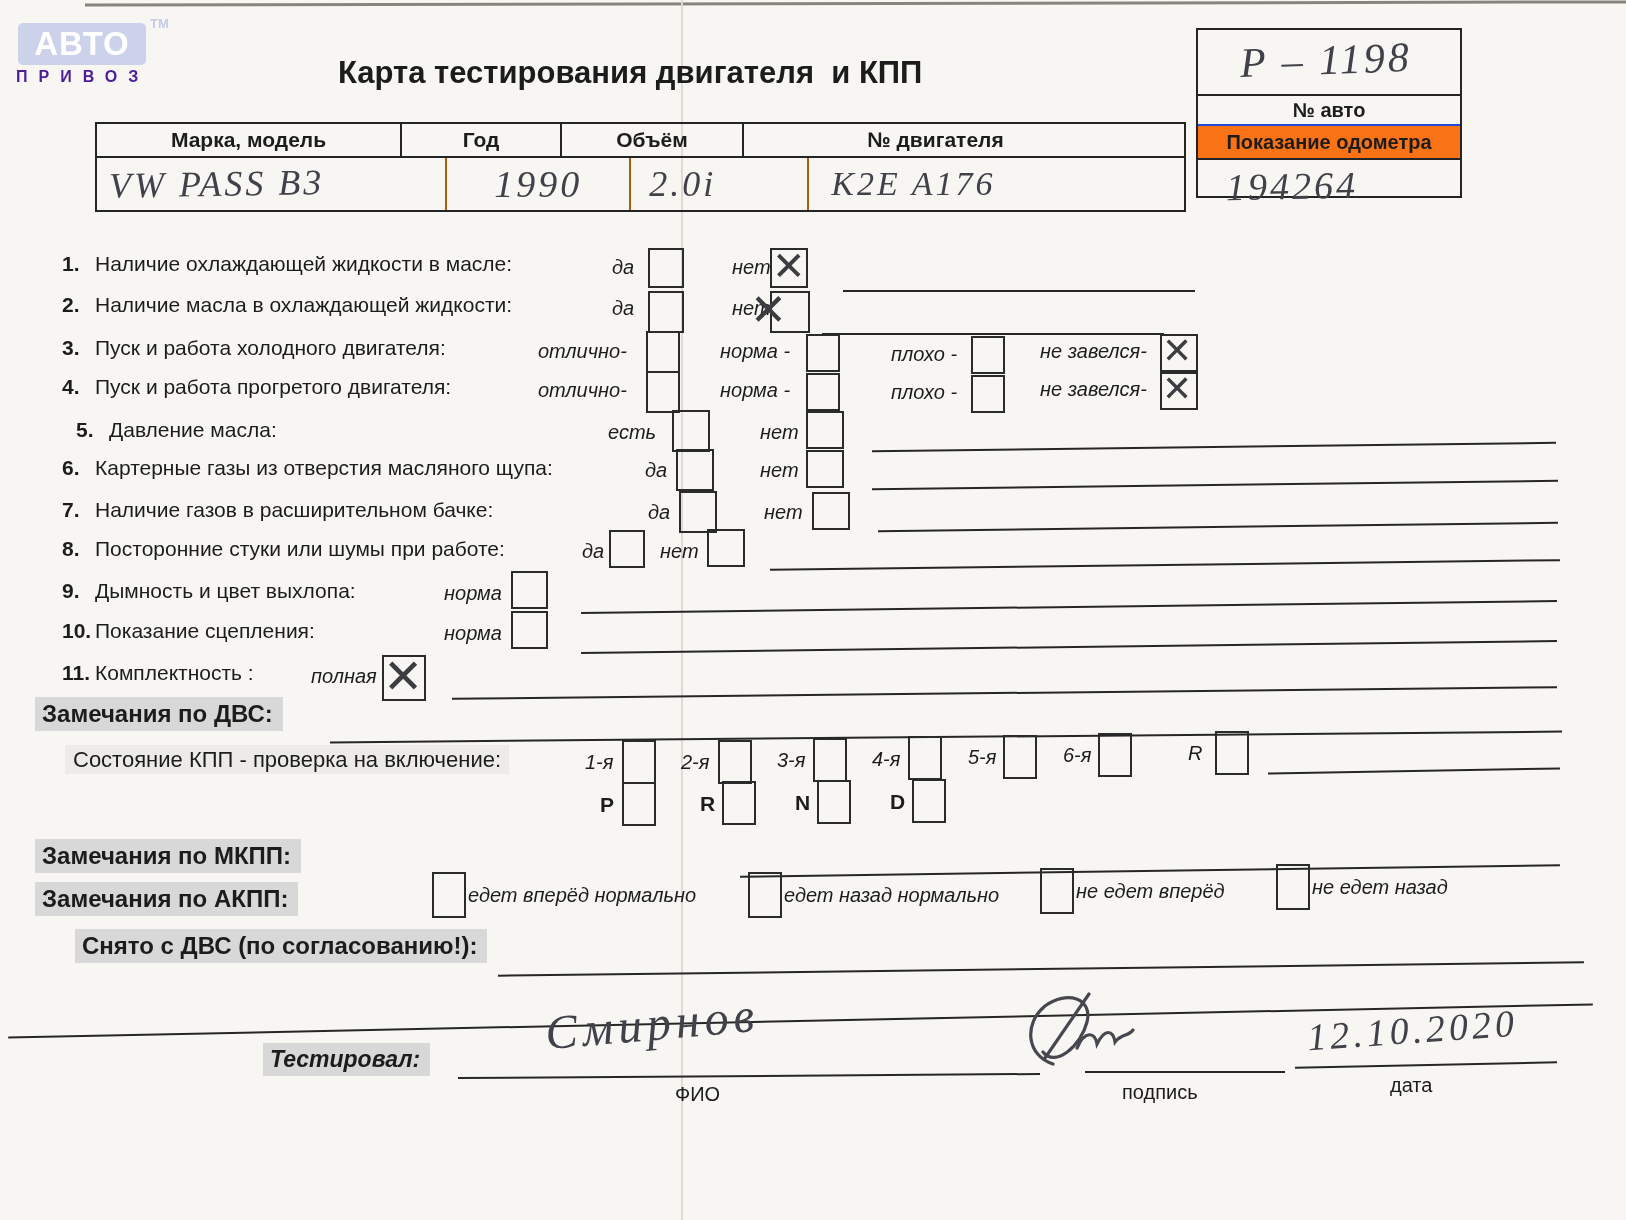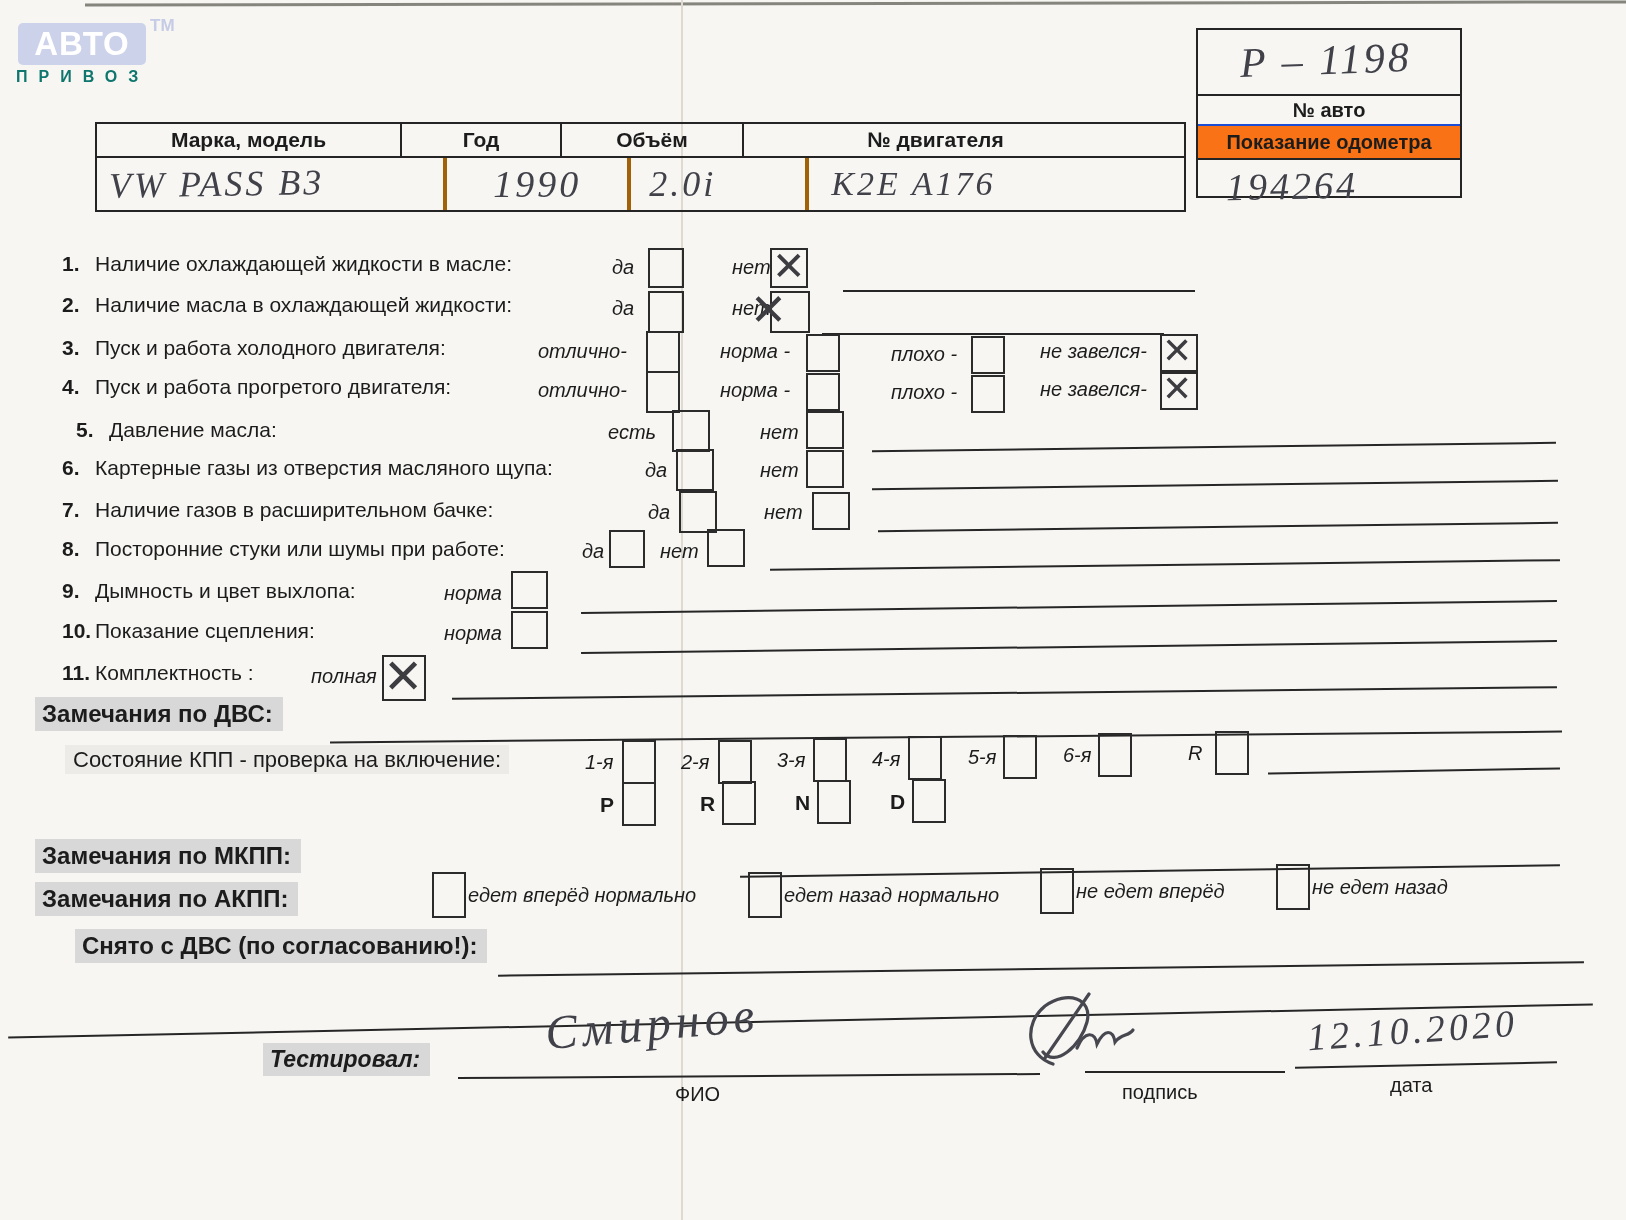--- a/index.html
+++ b/index.html
@@ -17,55 +17,56 @@
   .hw{position:absolute;font-family:"Liberation Serif",serif;font-style:italic;color:#41414a;
       white-space:nowrap;letter-spacing:3px}
   .xm{position:absolute;font-size:40px;line-height:36px;color:#3c3c41;font-family:"DejaVu Sans",sans-serif}
   .title{position:absolute;left:338px;top:55px;font-size:31px;font-weight:bold;white-space:pre}
   .vt{position:absolute;left:95px;top:122px;width:1087px;border:2px solid #242424}
   .vt .hr{display:flex;height:32px;border-bottom:2px solid #242424}
   .vt .vr{display:flex;height:52px}
   .vt .c{box-sizing:border-box;border-right:2px solid #242424;display:flex;align-items:center;justify-content:center;
          font-weight:bold;font-size:21px}
   .vt .c:last-child{border-right:none}
-  .vt .v{box-sizing:border-box;border-right:4px solid #a16207;display:flex;align-items:center}
+  .vt .v{box-sizing:border-box;border-right:2px solid #a16207;display:flex;align-items:center}
   .vt .v:last-child{border-right:none}
   .panel{position:absolute;left:1196px;top:28px;width:262px;border:2px solid #242424;background:#f7f6f3}
   .panel .r1{height:64px;border-bottom:2px solid #242424;position:relative}
   .panel .r2{height:28px;border-bottom:2px solid #1d4ed8;display:flex;align-items:center;justify-content:center;
              font-weight:bold;font-size:20px}
   .panel .r3{height:32px;border-bottom:2px solid #242424;display:flex;align-items:center;justify-content:center;
              font-weight:bold;font-size:20px;background:#f97316}
   .panel .r4{height:36px;position:relative}
   .wm{position:absolute;left:14px;top:14px;width:150px;height:72px}
   .wm .box{position:absolute;left:4px;top:9px;width:128px;height:42px;background:#ccd2ea;border-radius:5px;
            display:flex;align-items:center;justify-content:center;color:#ffffff;font-weight:bold;
            font-size:33px;letter-spacing:1px}
-  .wm .tm{position:absolute;left:136px;top:2px;font-size:17px;color:#c6cbe6;font-weight:bold}
-  .wm .sub{position:absolute;left:2px;top:54px;font-size:16px;font-weight:bold;color:#0f766e;letter-spacing:11px}
+  .wm .tm{position:absolute;left:136px;top:2px;font-size:13px;color:#c6cbe6;font-weight:bold}
+  .wm .sub{position:absolute;left:2px;top:54px;font-size:16px;font-weight:bold;color:#4c1d95;letter-spacing:11px}
   .fold{position:absolute;left:681px;top:0;width:2px;height:1220px;background:#dedad2}
   .scanedge{position:absolute;left:85px;top:2px;width:1541px;height:3px;background:#85857e;transform:rotate(-0.12deg)}
   svg{display:block}
 </style>
 </head>
 <body>
 
 <div class="page">
 
   <div class="scanedge"></div>
   <div class="fold"></div>
 
   <div class="wm">
     <div class="box">
       <span>АВТО</span>
     </div>
     <div class="tm">ТМ</div>
     <div class="sub">ПРИВОЗ</div>
   </div>
 
+  <div class="title">Карта тестирования двигателя  и КПП</div>
 
   <div class="panel">
     <div class="r1">
       <span class="hw" style="left:42px;top:6px;font-size:42px;transform:rotate(-2deg)">P – 1198</span>
     </div>
     <div class="r2">№ авто</div>
     <div class="r3">Показание одометра</div>
     <div class="r4">
       <span class="hw" style="left:28px;top:4px;font-size:38px;transform:rotate(-1deg)">194264</span>
     </div>

